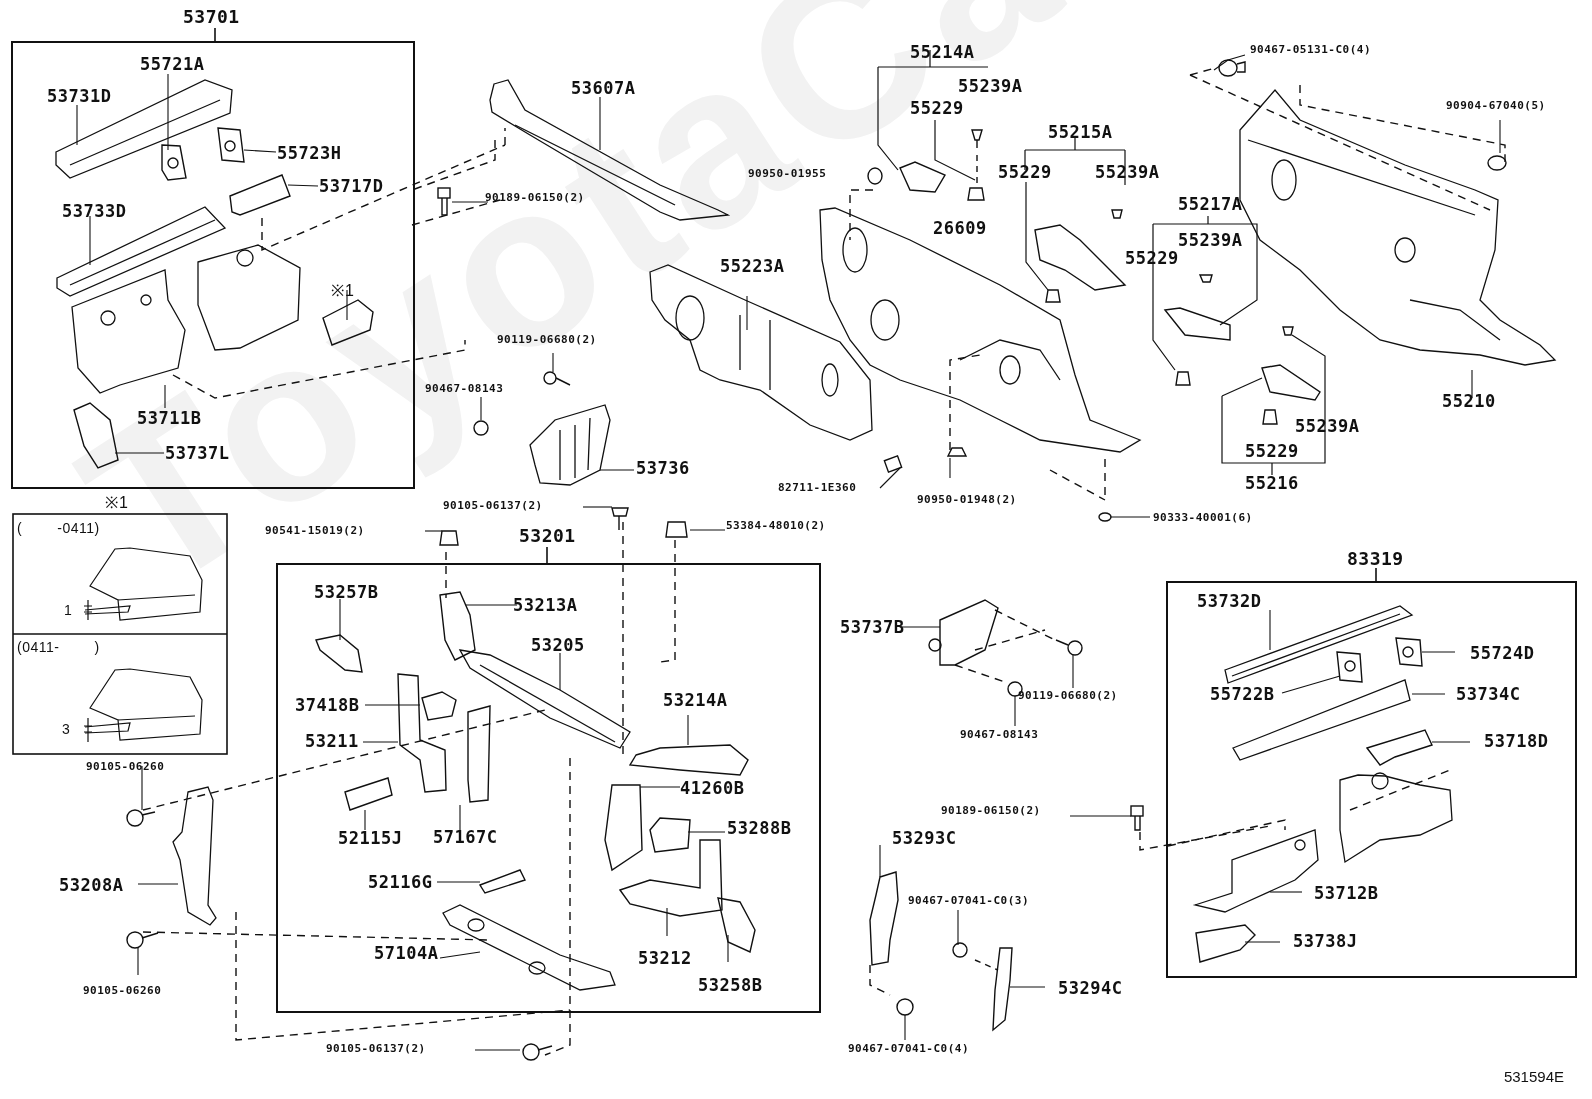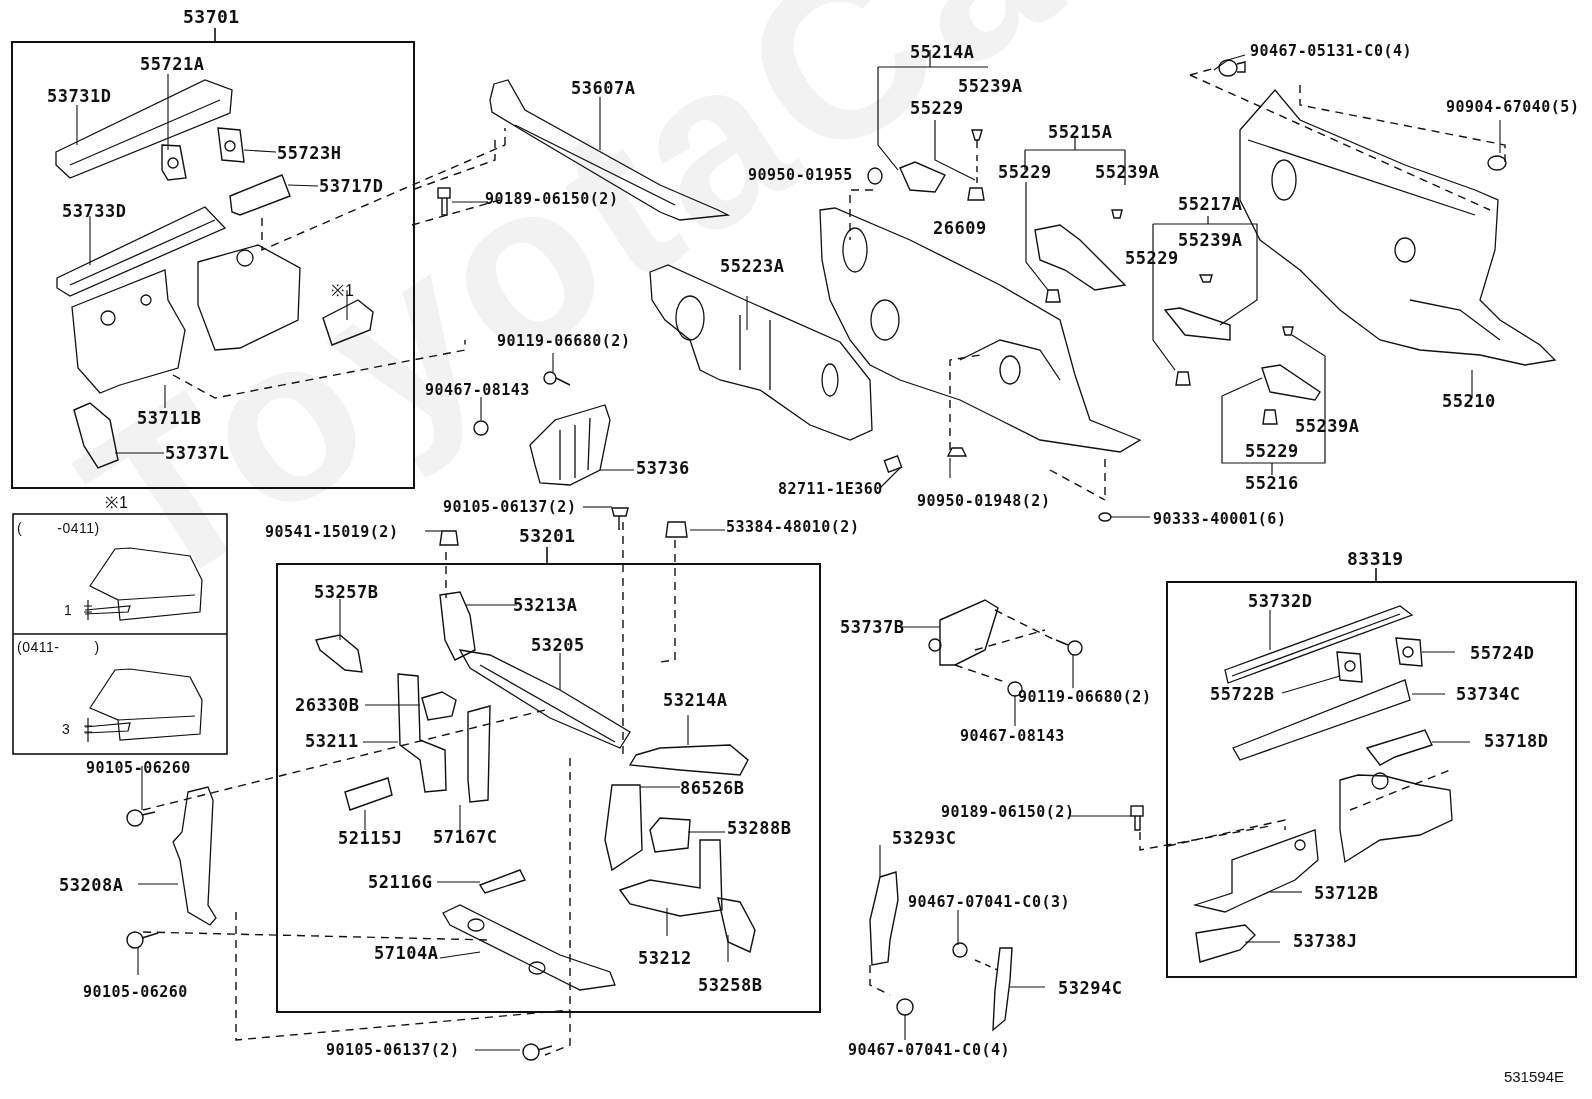--- a/index.html
+++ b/index.html
@@ -1,20 +1,20 @@
 <!DOCTYPE html>
 <html><head>
 <meta charset="utf-8">
 <style>
   html, body { margin: 0; padding: 0; background: #ffffff; }
   body { width: 1592px; height: 1099px; position: relative; overflow: hidden; font-family: "DejaVu Sans Mono", monospace; }
   #diagram { position: absolute; left: 0; top: 0; width: 1592px; height: 1099px; }
   .lbl { position: absolute; font-family: "DejaVu Sans Mono", "Liberation Mono", monospace; font-weight: bold; font-size: 17px; color: #111; white-space: nowrap; line-height: 1; letter-spacing: 0.5px; }
   .lbl.big { font-size: 18px; }
-  .lbl.small { font-size: 15px; }
+  .lbl.small { font-size: 11px; }
   .lbl.note { font-family: "Liberation Sans", sans-serif; font-weight: normal; font-size: 16px; }
   .lbl.thin { font-family: "Liberation Sans", sans-serif; font-weight: normal; font-size: 14px; }
   .catalog { position: absolute; right: 28px; bottom: 14px; font-family: "Liberation Sans", sans-serif; font-size: 15px; color: #111; }
   .watermark { position: absolute; left: 40px; top: 420px; font-family: "Liberation Sans", sans-serif; font-size: 230px; font-weight: bold; color: #f2f2f2; transform: rotate(-33deg); transform-origin: left top; white-space: nowrap; letter-spacing: 8px; pointer-events: none; }
 </style>
 </head>
 <body>
 
 <div class="watermark">ToyotaCanada</div>
 
@@ -436,24 +436,24 @@
 <div class="lbl small" style="left:917px;top:494px">90950-01948(2)</div>
 <div class="lbl small" style="left:1153px;top:512px">90333-40001(6)</div>
 
 <div class="lbl small" style="left:443px;top:500px">90105-06137(2)</div>
 <div class="lbl small" style="left:265px;top:525px">90541-15019(2)</div>
 <div class="lbl big" style="left:519px;top:527px">53201</div>
 <div class="lbl small" style="left:726px;top:520px">53384-48010(2)</div>
 <div class="lbl" style="left:314px;top:584px">53257B</div>
 <div class="lbl" style="left:513px;top:597px">53213A</div>
 <div class="lbl" style="left:531px;top:637px">53205</div>
-<div class="lbl" style="left:295px;top:697px">26330B</div>
+<div class="lbl" style="left:295px;top:697px">37418B</div>
 <div class="lbl" style="left:305px;top:733px">53211</div>
 <div class="lbl" style="left:663px;top:692px">53214A</div>
-<div class="lbl" style="left:680px;top:780px">86526B</div>
+<div class="lbl" style="left:680px;top:780px">41260B</div>
 <div class="lbl" style="left:338px;top:830px">52115J</div>
 <div class="lbl" style="left:433px;top:829px">57167C</div>
 <div class="lbl" style="left:727px;top:820px">53288B</div>
 <div class="lbl" style="left:368px;top:874px">52116G</div>
 <div class="lbl" style="left:374px;top:945px">57104A</div>
 <div class="lbl" style="left:638px;top:950px">53212</div>
 <div class="lbl" style="left:698px;top:977px">53258B</div>
 <div class="lbl small" style="left:326px;top:1043px">90105-06137(2)</div>
 
 <div class="lbl small" style="left:86px;top:761px">90105-06260</div>
@@ -463,21 +463,21 @@
 <div class="lbl" style="left:840px;top:619px">53737B</div>
 <div class="lbl small" style="left:1018px;top:690px">90119-06680(2)</div>
 <div class="lbl small" style="left:960px;top:729px">90467-08143</div>
 <div class="lbl small" style="left:941px;top:805px">90189-06150(2)</div>
 <div class="lbl" style="left:892px;top:830px">53293C</div>
 <div class="lbl small" style="left:908px;top:895px">90467-07041-C0(3)</div>
 <div class="lbl" style="left:1058px;top:980px">53294C</div>
 <div class="lbl small" style="left:848px;top:1043px">90467-07041-C0(4)</div>
 
 <div class="lbl big" style="left:1347px;top:550px">83319</div>
-<div class="lbl" style="left:1248px;top:593px">53732D</div>
+<div class="lbl" style="left:1197px;top:593px">53732D</div>
 <div class="lbl" style="left:1470px;top:645px">55724D</div>
 <div class="lbl" style="left:1210px;top:686px">55722B</div>
 <div class="lbl" style="left:1456px;top:686px">53734C</div>
 <div class="lbl" style="left:1484px;top:733px">53718D</div>
 <div class="lbl" style="left:1314px;top:885px">53712B</div>
 <div class="lbl" style="left:1293px;top:933px">53738J</div>
 
 <div class="lbl note" style="left:105px;top:495px">※1</div>
 <div class="lbl thin" style="left:17px;top:521px;white-space:pre">(        -0411)</div>
 <div class="lbl thin" style="left:64px;top:603px">1</div>

